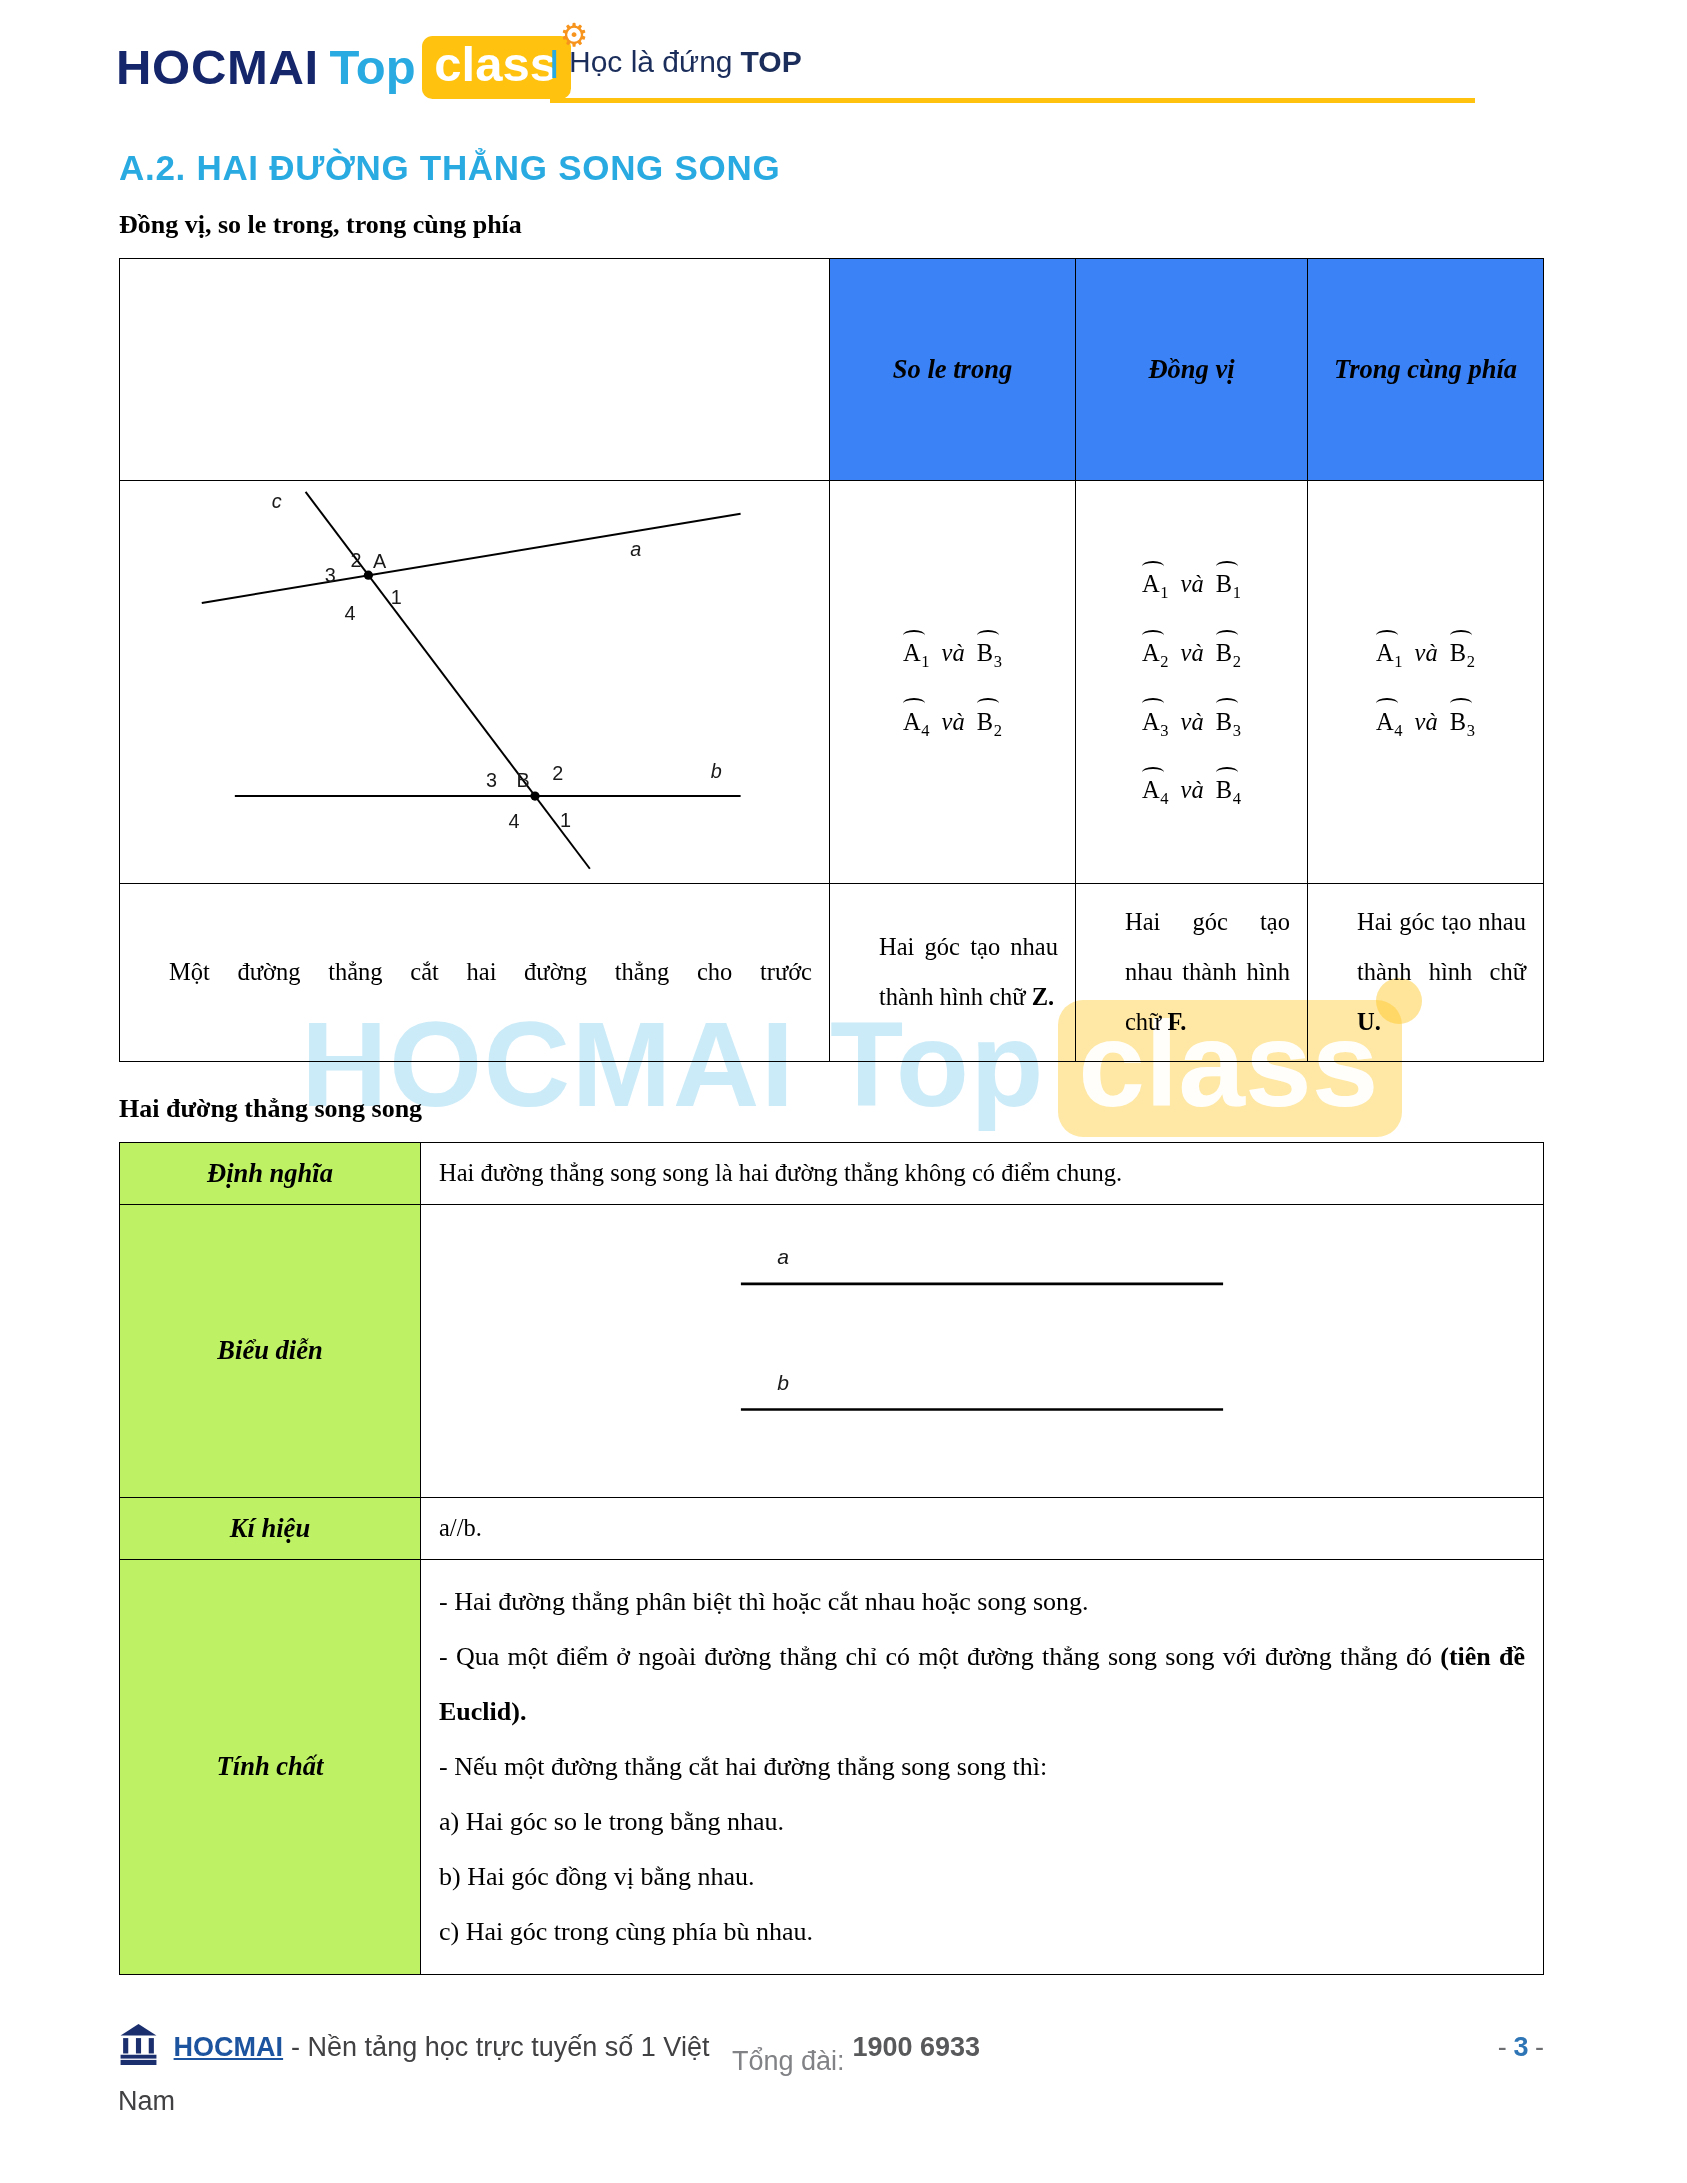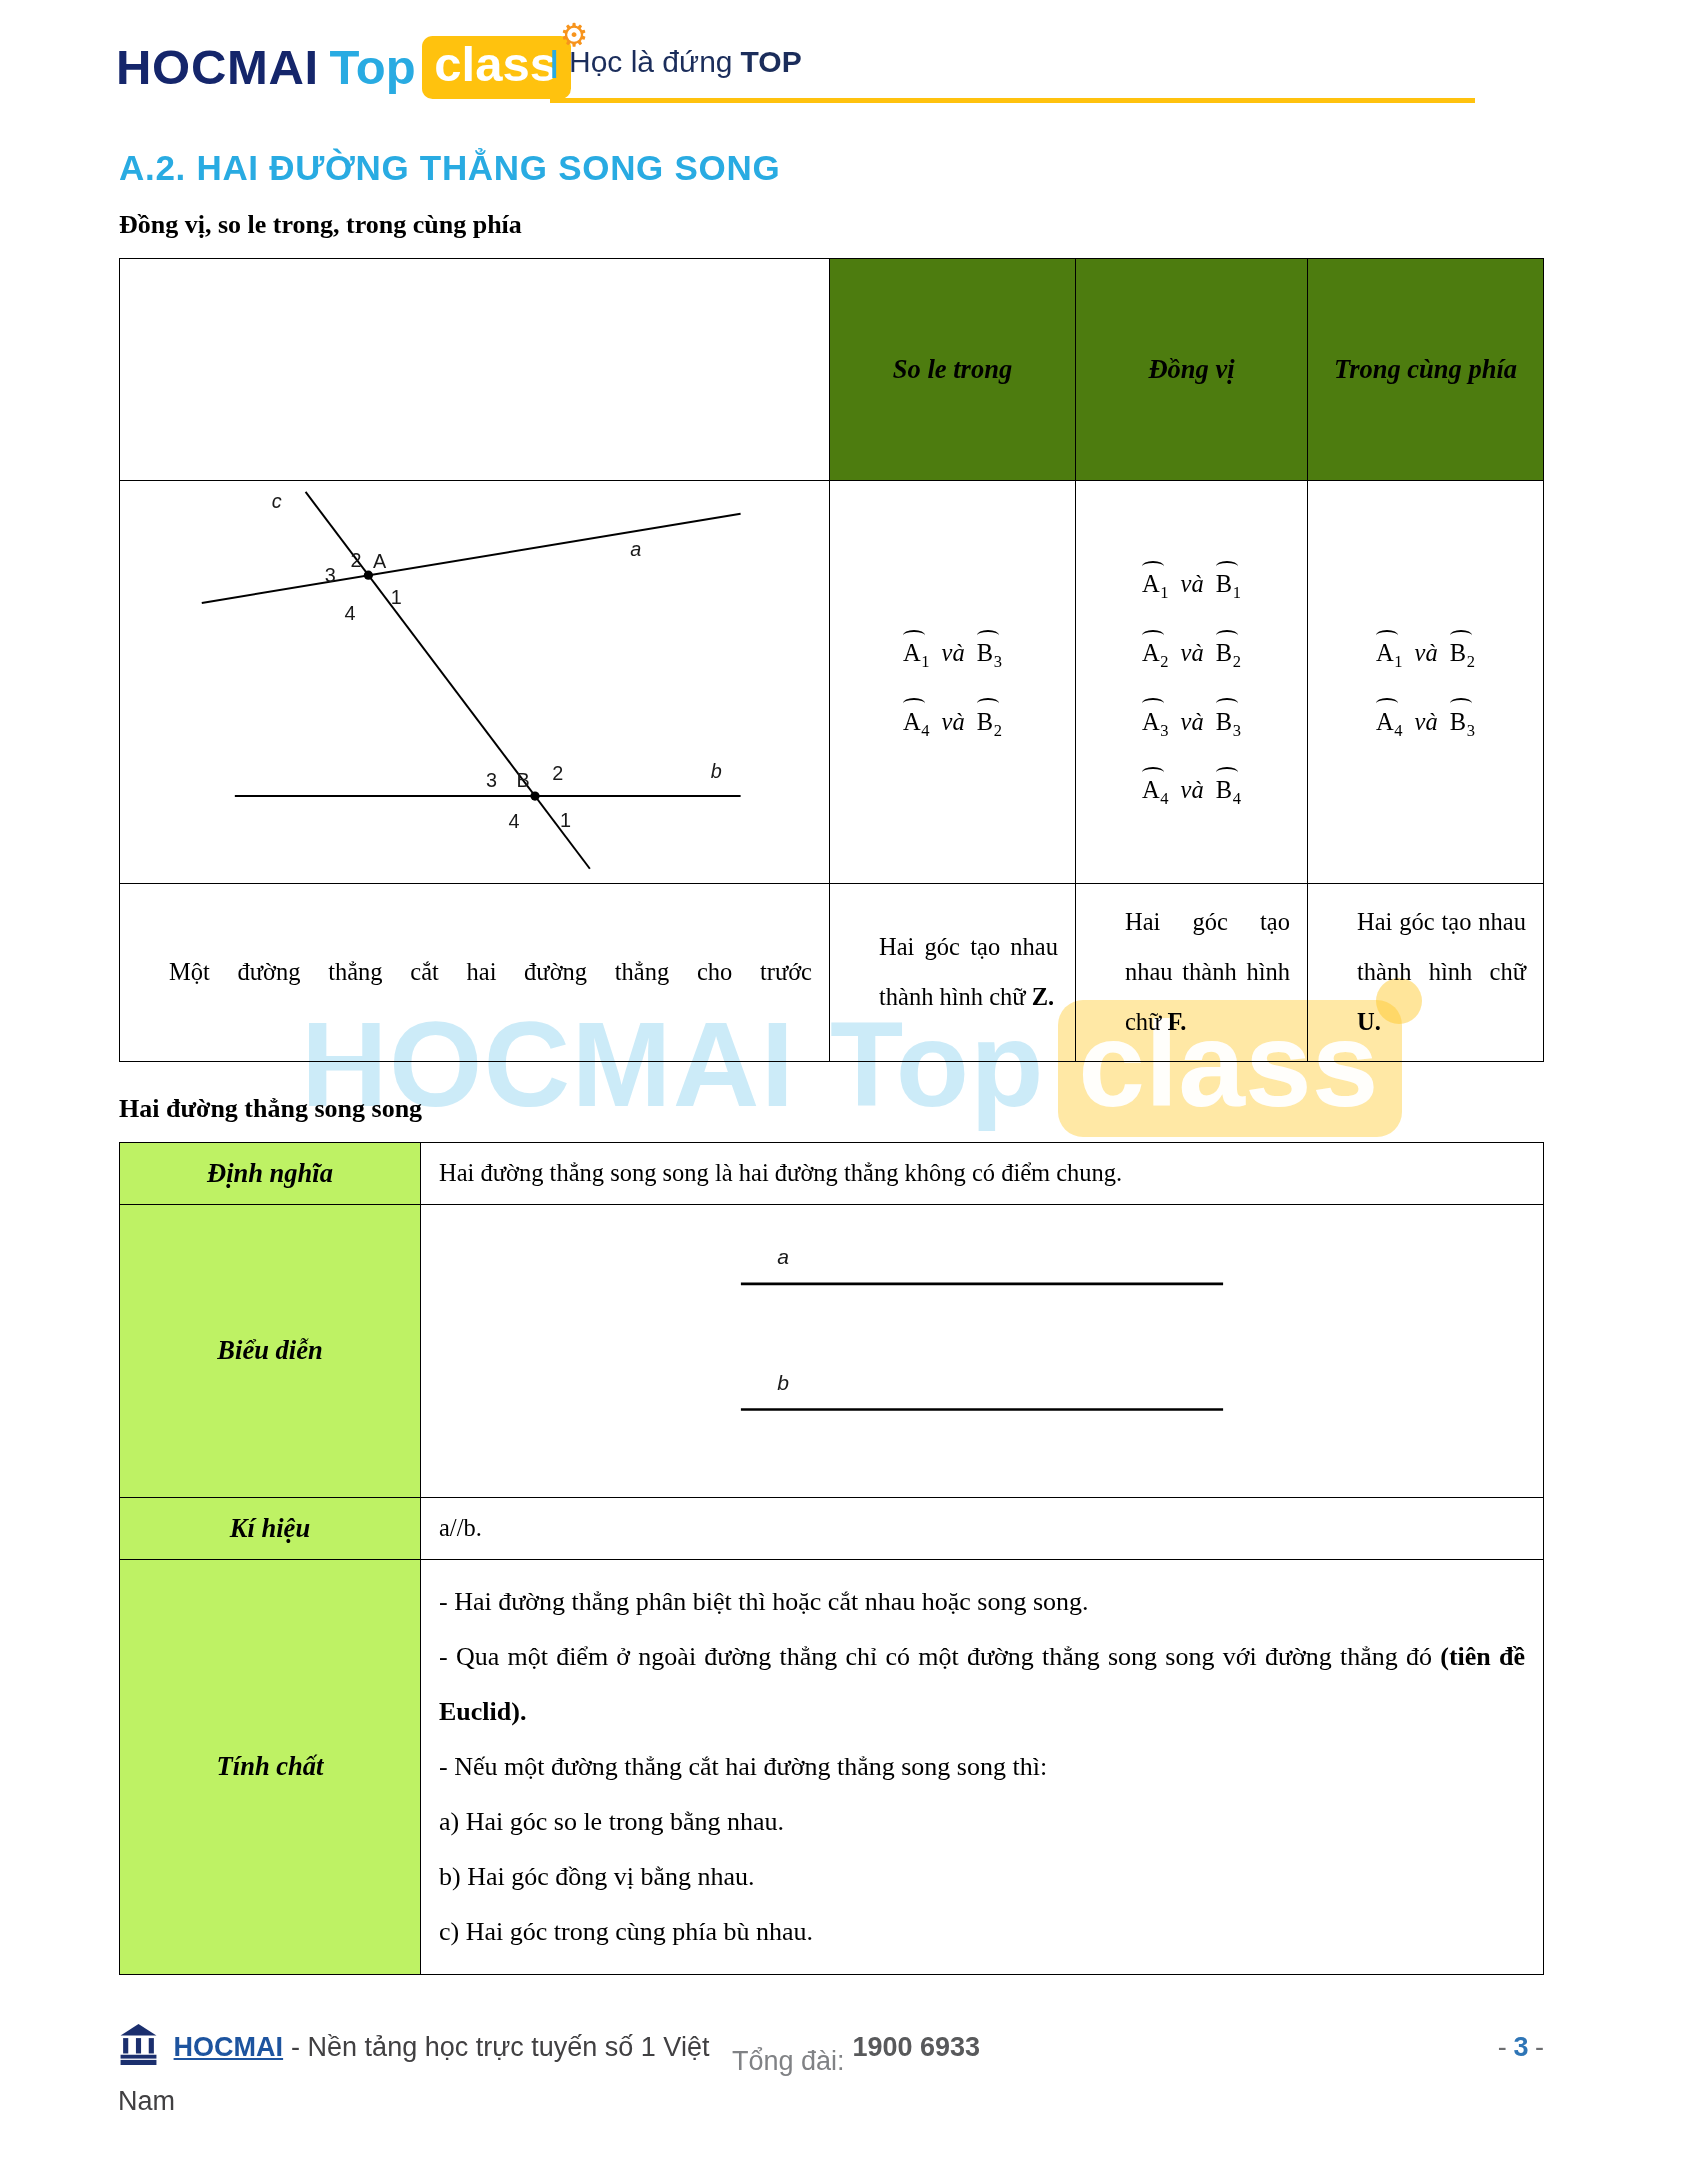--- a/index.html
+++ b/index.html
@@ -52,21 +52,21 @@
   .main { position:absolute; left:119px; top:148px; width:1424px; }
   .doc-title {
     font-family:"Liberation Sans", sans-serif; font-weight:bold;
     font-size:35px; color:#29abe2; letter-spacing:0.7px; line-height:1.15;
   }
   .sec-heading { margin-top:20px; font-weight:bold; font-size:26px; line-height:1.3; }
 
   table { border-collapse:collapse; table-layout:fixed; width:1424px; margin-top:16px; }
   td, th { border:1.3px solid #000; background:transparent; }
   th { font-weight:bold; font-style:italic; font-size:26.5px; text-align:center; vertical-align:middle; line-height:1.6; }
-  .th-fill { background:#4d7c0f; }
+  .th-fill { background:#3b82f6; }
   .t1-head { height:222px; }
   .t1-figrow { height:402px; }
   .fig-cell { vertical-align:middle; text-align:center; }
 
   .pairs-col { display:flex; flex-direction:column; align-items:center; gap:30px; height:100%; }
   .pair { display:flex; align-items:baseline; font-size:24.5px; white-space:nowrap; }
   .ang { position:relative; display:inline-block; padding-top:10.6px; }
   .arc { position:absolute; top:1.3px; left:0; width:22.5px; height:8.6px;
     border-top:2px solid #000; border-radius:50% 50% 0 0; }
   .ss { font-size:16.5px; vertical-align:-6px; line-height:0; margin-left:0.7px; }

